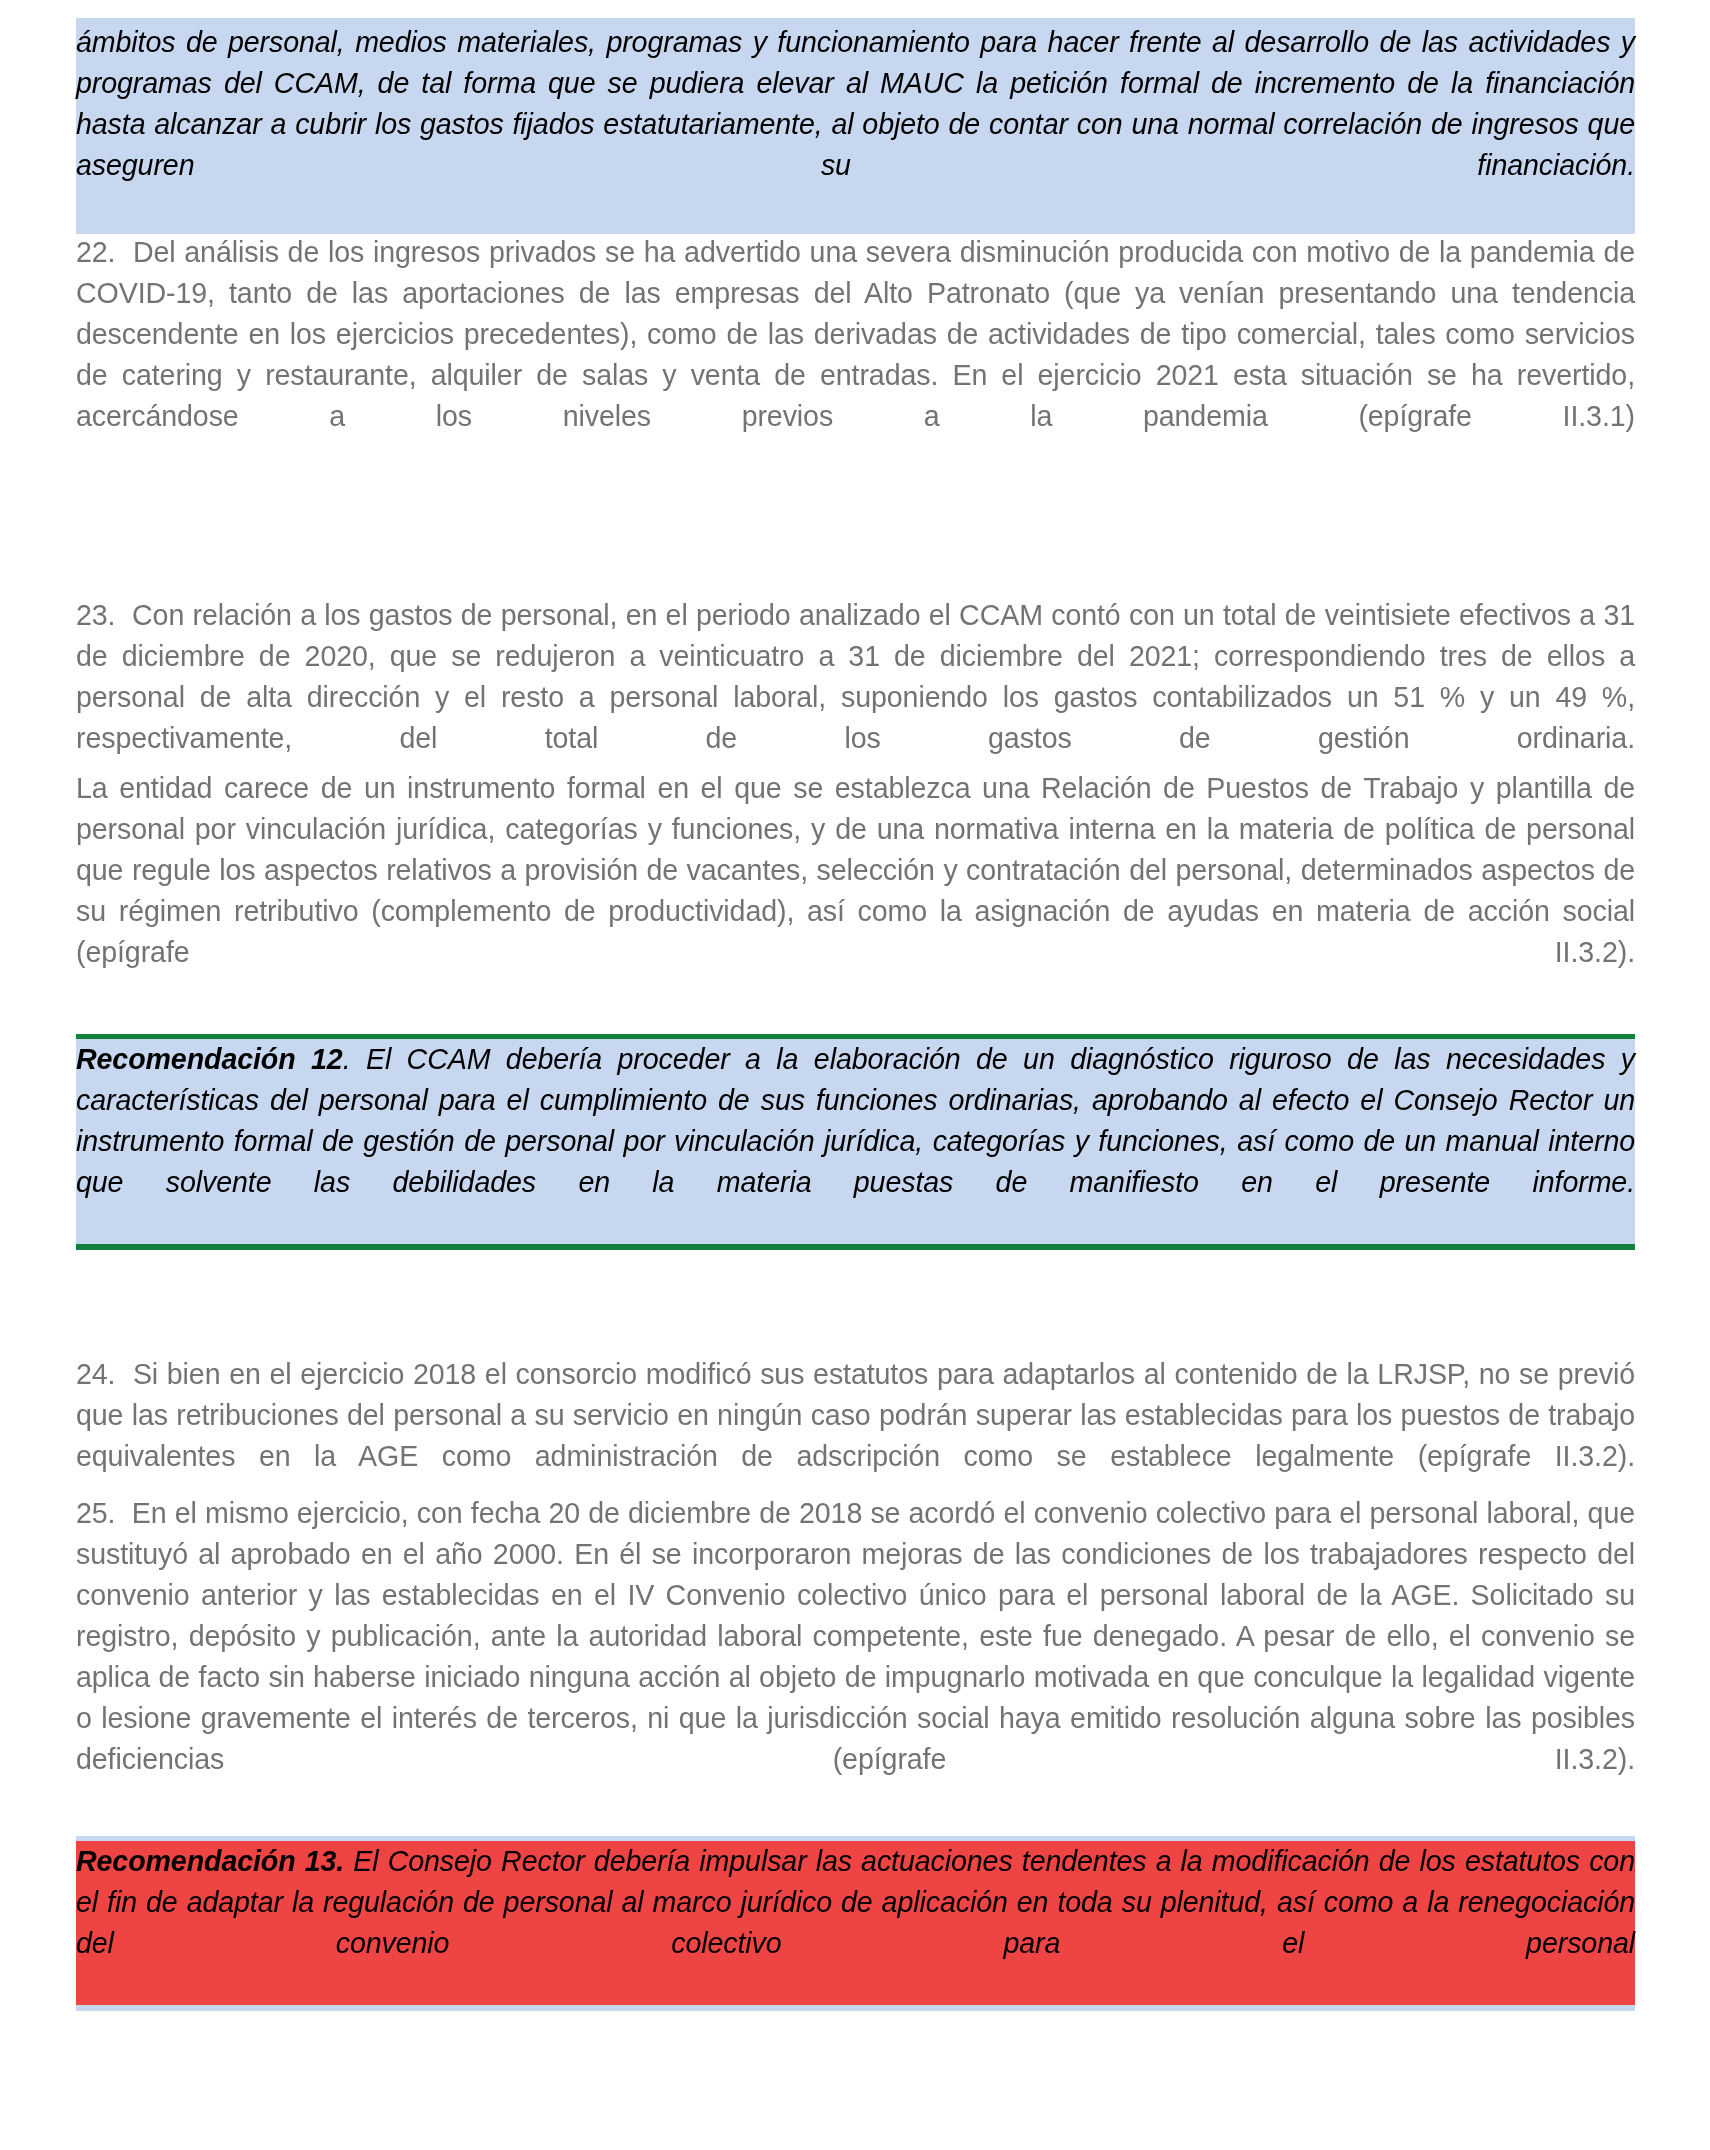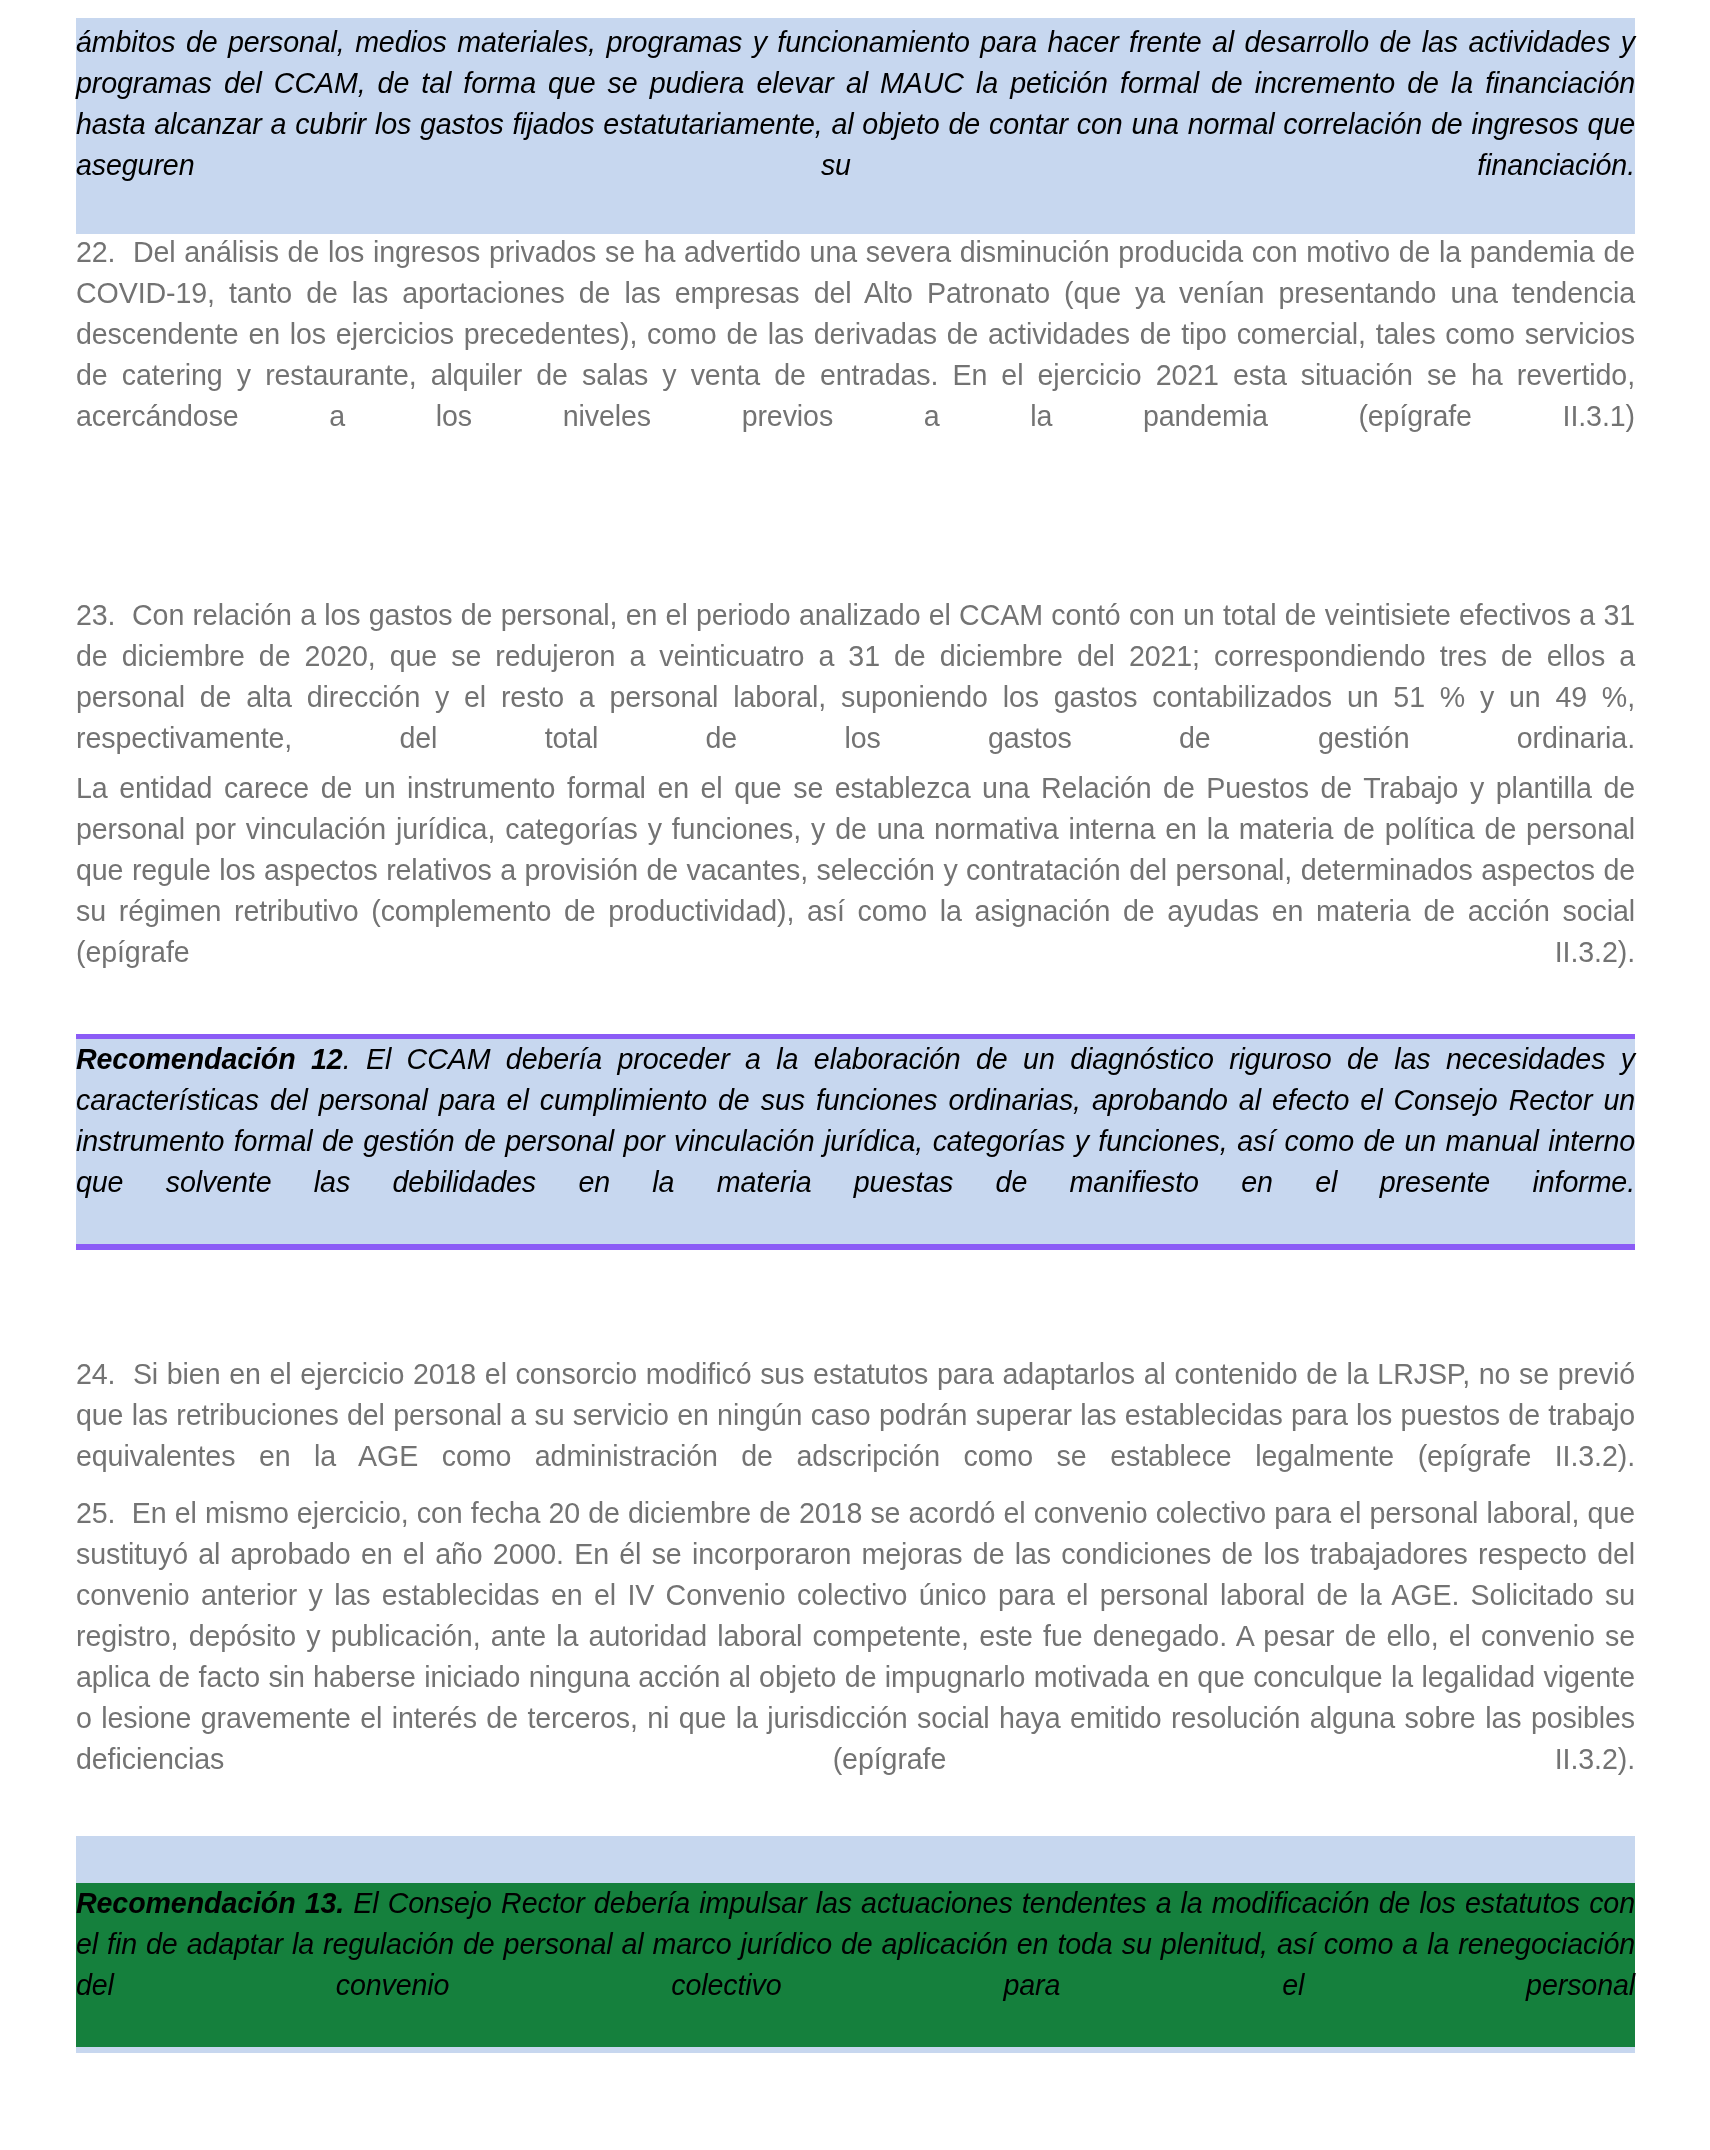--- a/index.html
+++ b/index.html
@@ -85,31 +85,31 @@
     </div>
 
     <div class="blk" style="top:549px;margin-top:46px;">
       <p class="para"><span class="num">23.</span><span class="num">&nbsp; </span><span>Con relación a los gastos de personal, en el periodo analizado el CCAM contó con un total de veintisiete efectivos a 31 de diciembre de 2020, que se redujeron a veinticuatro a 31 de diciembre del 2021; correspondiendo tres de ellos a personal de alta dirección y el resto a personal laboral, suponiendo los gastos contabilizados un 51 % y un 49 %, respectivamente, del total de los gastos de gestión ordinaria.</span></p>
     </div>
 
     <div class="blk" style="top:768px;">
       <p class="para">La entidad carece de un instrumento formal en el que se establezca una Relación de Puestos de Trabajo y plantilla de personal por vinculación jurídica, categorías y funciones, y de una normativa interna en la materia de política de personal que regule los aspectos relativos a provisión de vacantes, selección y contratación del personal, determinados aspectos de su régimen retributivo (complemento de productividad), así como la asignación de ayudas en materia de acción social (epígrafe II.3.2).</p>
     </div>
 
-    <div class="blk pad-hl hl-wrap" style="top: 1034px; background: #8b5cf6;">
+    <div class="blk pad-hl hl-wrap" style="top: 1034px; background: #15803d;">
       <p class="reco" style="background: rgb(199, 215, 239);"><b>Recomendación 12</b><span>. El CCAM debería proceder a la elaboración de un diagnóstico riguroso de las necesidades y características del personal para el cumplimiento de sus funciones ordinarias, aprobando al efecto el Consejo Rector un instrumento formal de gestión de personal por vinculación jurídica, categorías y funciones, así como de un manual interno que solvente las debilidades en la materia puestas de manifiesto en el presente informe.</span></p>
     </div>
 
     <div class="blk" style="top:1354px;">
       <p class="para"><span class="num">24.</span><span class="num">&nbsp; </span><span>Si bien en el ejercicio 2018 el consorcio modificó sus estatutos para adaptarlos al contenido de la LRJSP, no se previó que las retribuciones del personal a su servicio en ningún caso podrán superar las establecidas para los puestos de trabajo equivalentes en la AGE como administración de adscripción como se establece legalmente (epígrafe II.3.2).</span></p>
     </div>
 
     <div class="blk" style="top:1493px;">
       <p class="para"><span class="num">25.</span><span class="num">&nbsp; </span><span>En el mismo ejercicio, con fecha 20 de diciembre de 2018 se acordó el convenio colectivo para el personal laboral, que sustituyó al aprobado en el año 2000. En él se incorporaron mejoras de las condiciones de los trabajadores respecto del convenio anterior y las establecidas en el IV Convenio colectivo único para el personal laboral de la AGE. Solicitado su registro, depósito y publicación, ante la autoridad laboral competente, este fue denegado. A pesar de ello, el convenio se aplica de facto sin haberse iniciado ninguna acción al objeto de impugnarlo motivada en que conculque la legalidad vigente o lesione gravemente el interés de terceros, ni que la jurisdicción social haya emitido resolución alguna sobre las posibles deficiencias (epígrafe II.3.2).</span></p>
     </div>
 
     <div class="blk pad-hl hl-wrap" style="top: 1836px; background: rgb(199, 215, 239);">
-      <p class="reco" style="background: #15803d; margin-top: 42px;"><b>Recomendación 13.</b><span> El Consejo Rector debería impulsar las actuaciones tendentes a la modificación de los estatutos con el fin de adaptar la regulación de personal al marco jurídico de aplicación en toda su plenitud, así como a la renegociación del convenio colectivo para el personal</span></p>
+      <p class="reco" style="background: #ef4444;"><b>Recomendación 13.</b><span> El Consejo Rector debería impulsar las actuaciones tendentes a la modificación de los estatutos con el fin de adaptar la regulación de personal al marco jurídico de aplicación en toda su plenitud, así como a la renegociación del convenio colectivo para el personal</span></p>
     </div>
 
   </div>
 </div>
 
 
 </body></html>

